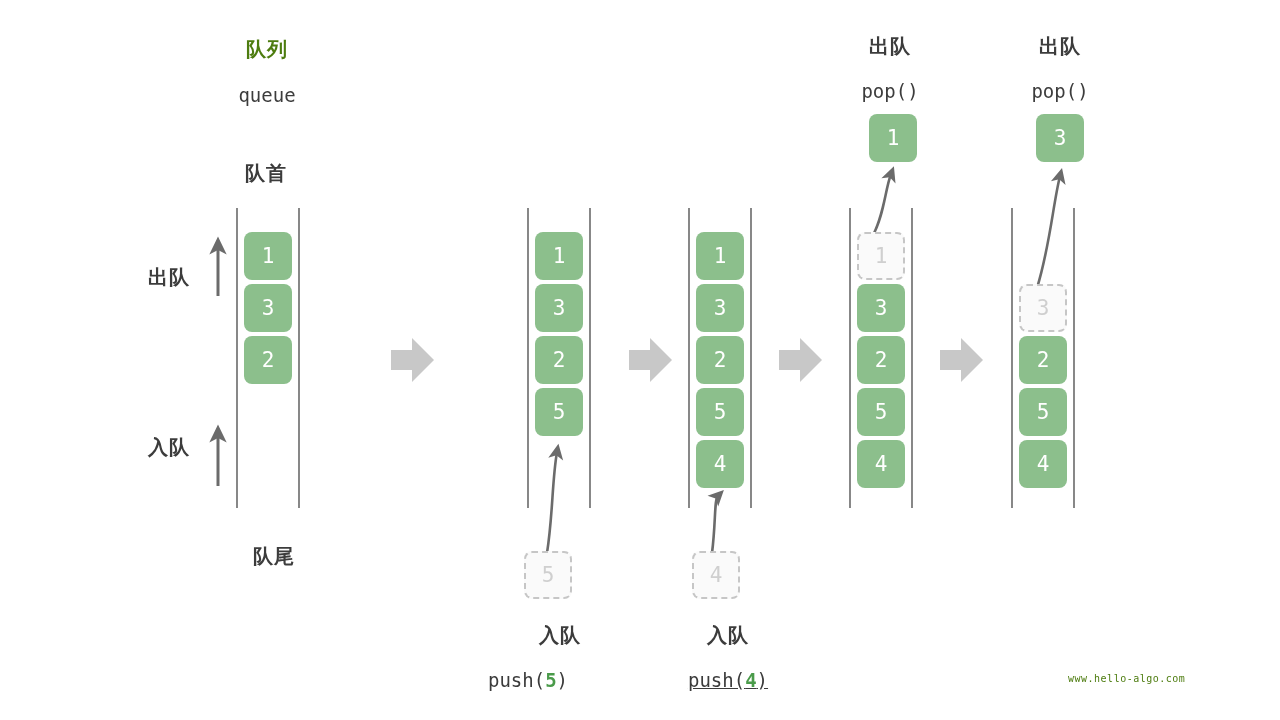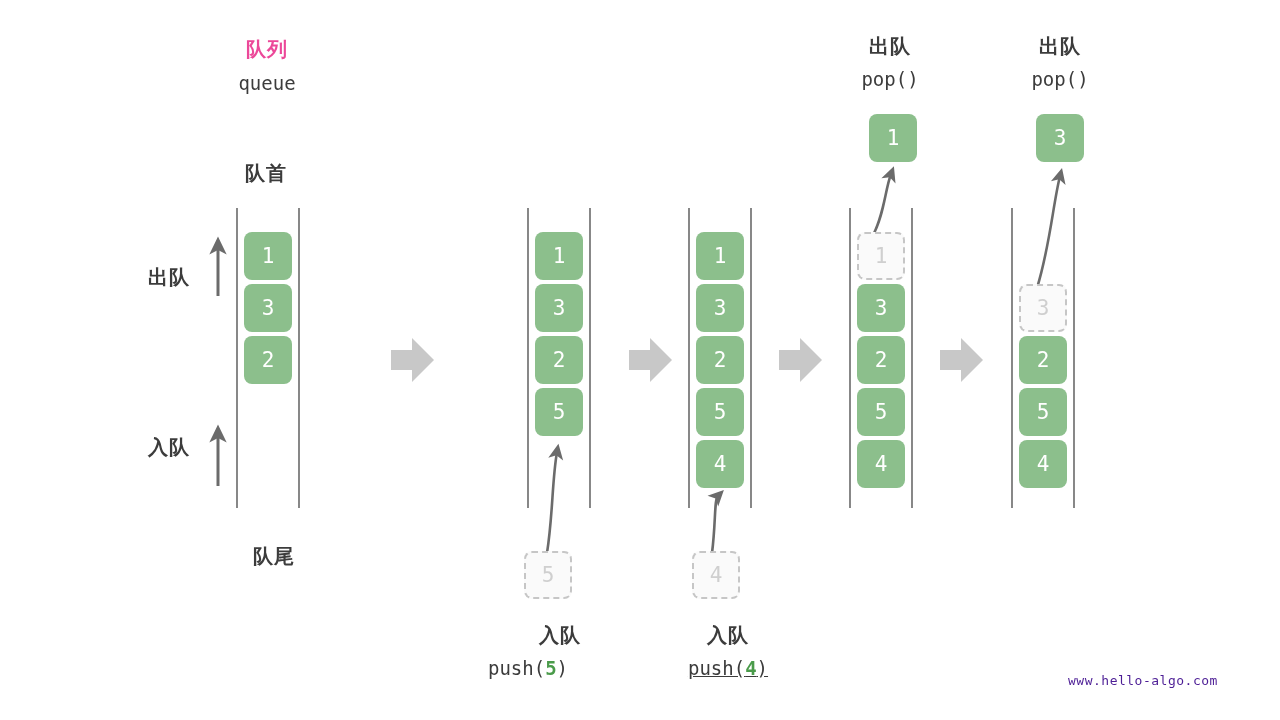--- a/index.html
+++ b/index.html
@@ -21,34 +21,35 @@
 
   
   .label-cn {
     font-family: "DejaVu Sans", "Liberation Sans", sans-serif;
     font-weight: bold;
     font-size: 20px;
     color: #3c3c3c;
     white-space: nowrap;
     letter-spacing: 1px;
   }
-  .label-cn.green { color: #ec4899; }
+  .label-cn.green { color: #4d7c0f; }
   .label-mono {
     font-family: "DejaVu Sans Mono", "Liberation Mono", monospace;
     font-size: 19px;
     color: #3c3c3c;
     white-space: nowrap;
+    margin-top: 12px;
   }
   .label-mono .num { color: #4a9b4a; font-weight: bold; }
   .center { transform: translateX(-50%); text-align: center; }
 
   .watermark {
     font-family: "DejaVu Sans Mono", "Liberation Mono", monospace;
-    font-size: 13px;
-    color: #4c1d95;
+    font-size: 10px;
+    color: #4d7c0f;
     letter-spacing: 0.5px;
     white-space: nowrap;
   }
 
   
   .cell {
     width: 48px;
     height: 48px;
     border-radius: 8px;
     background: #8cbf8c;

